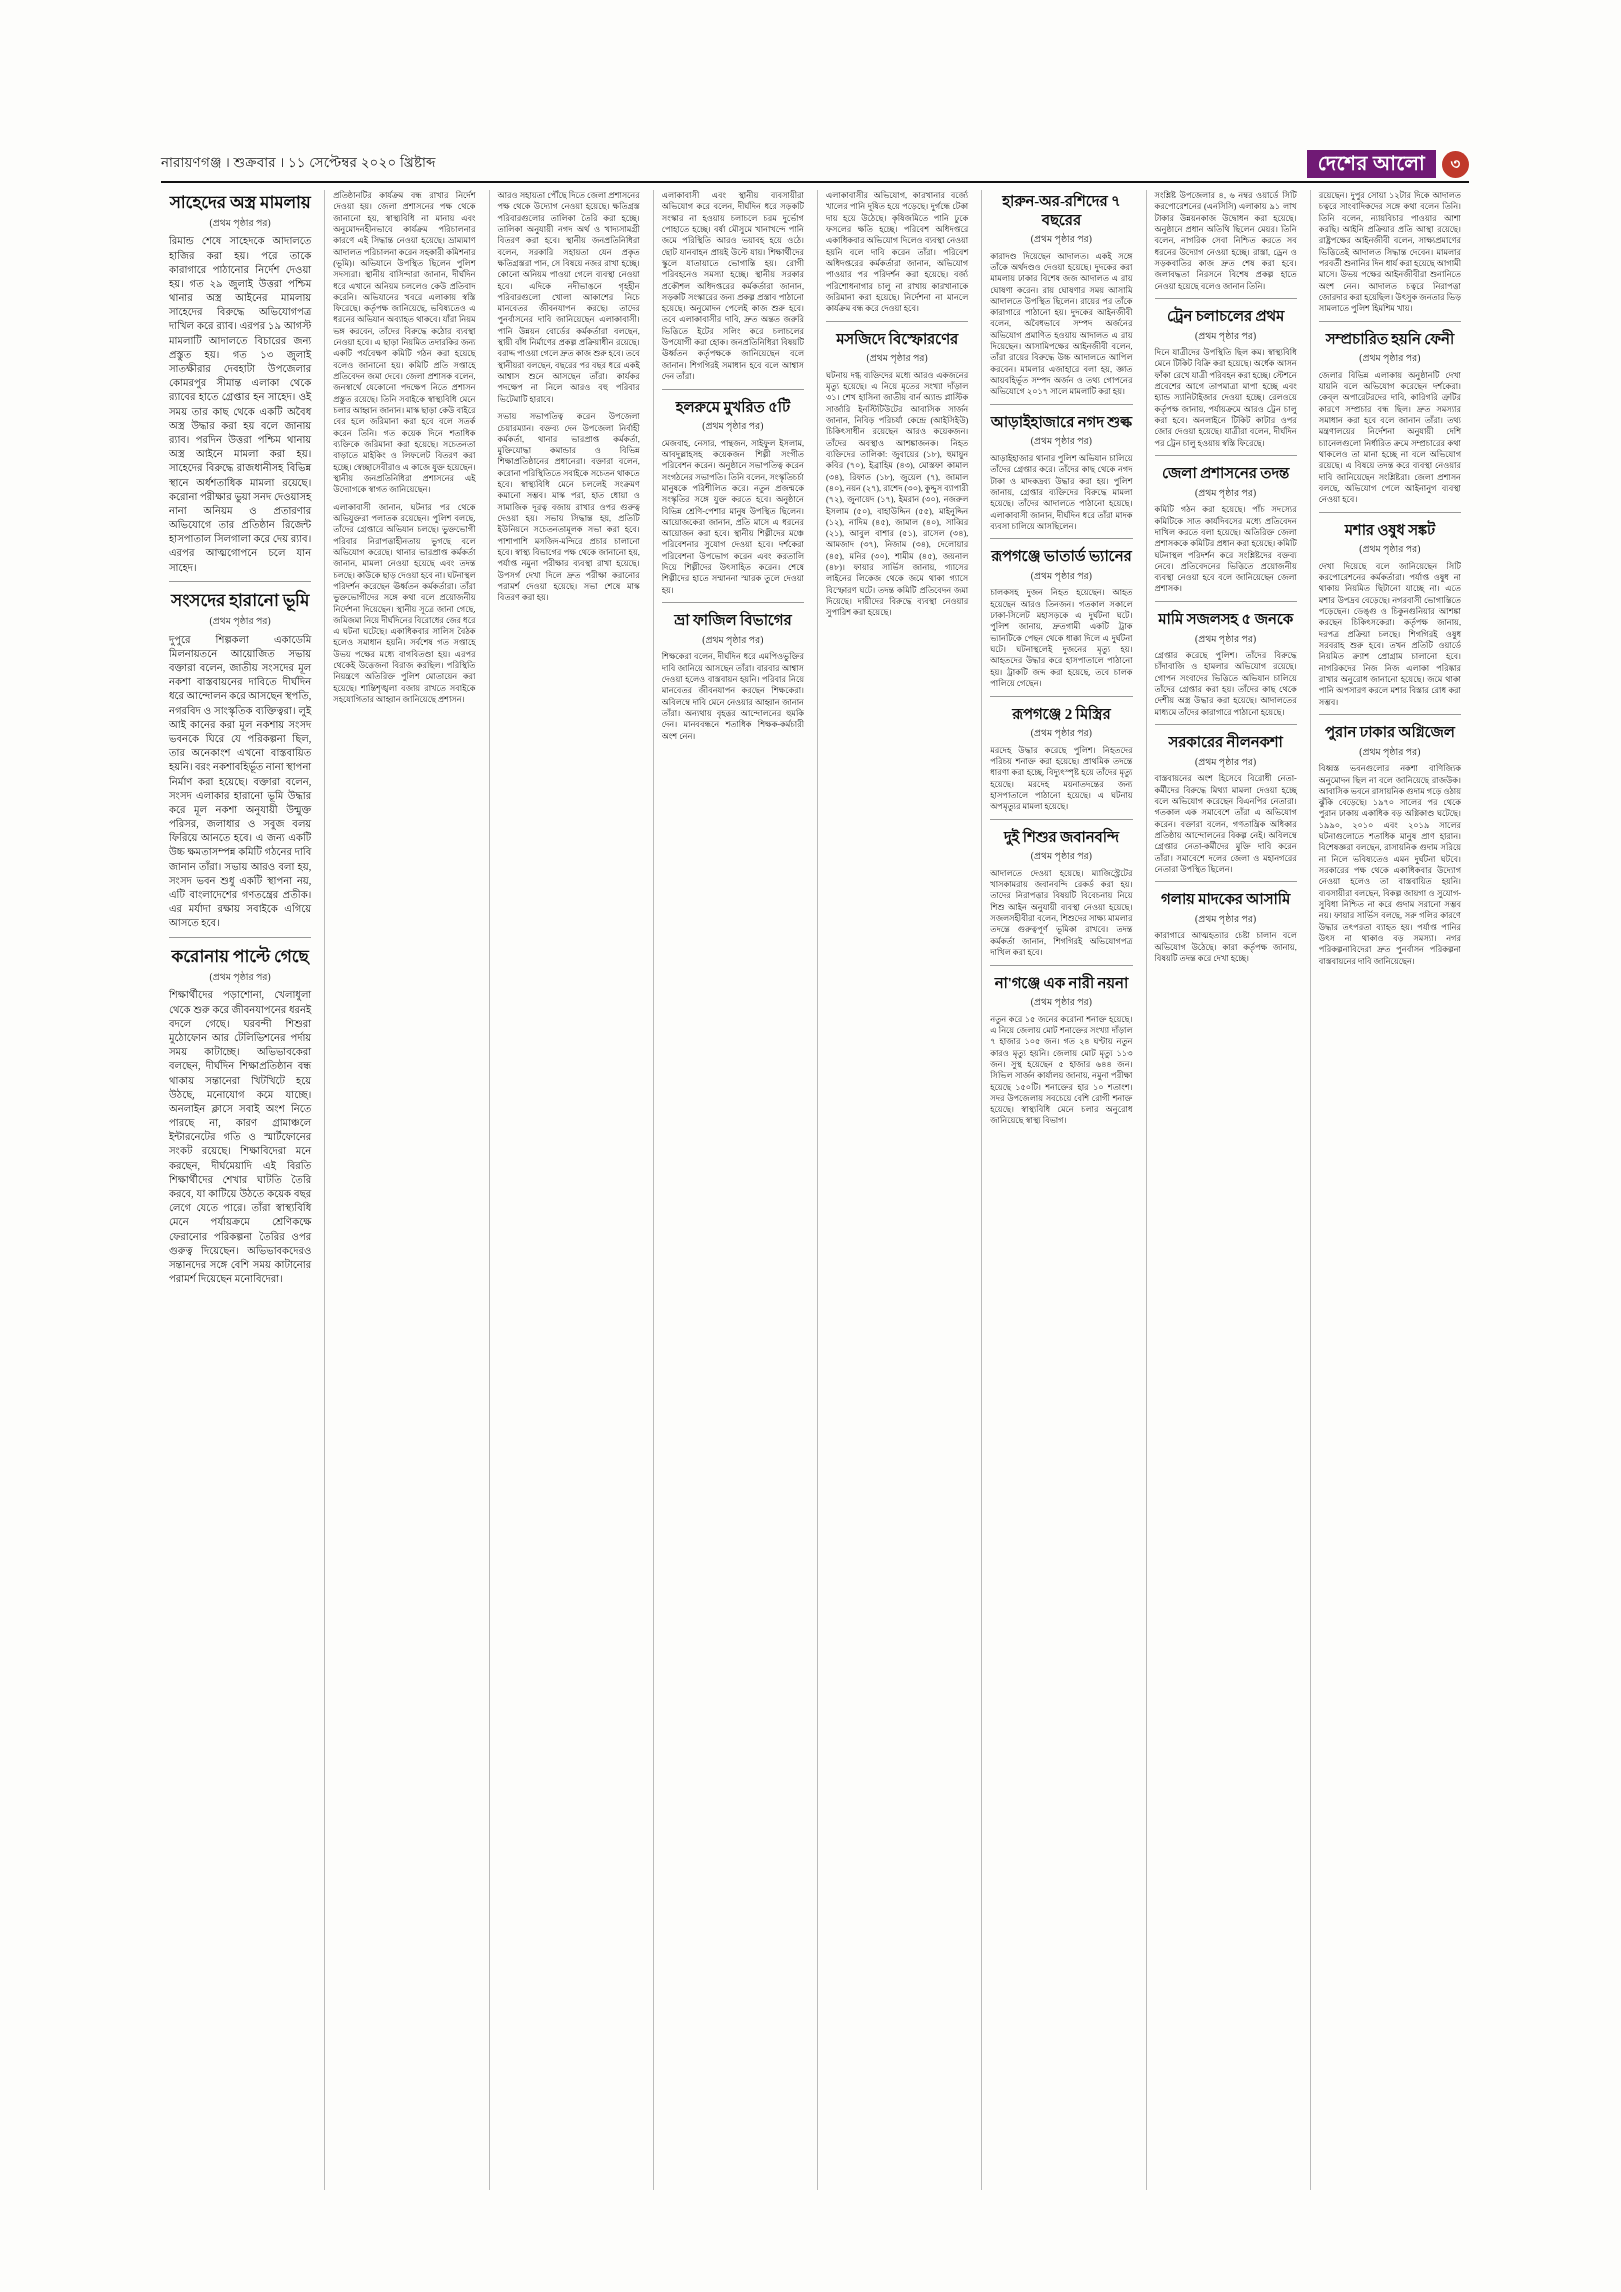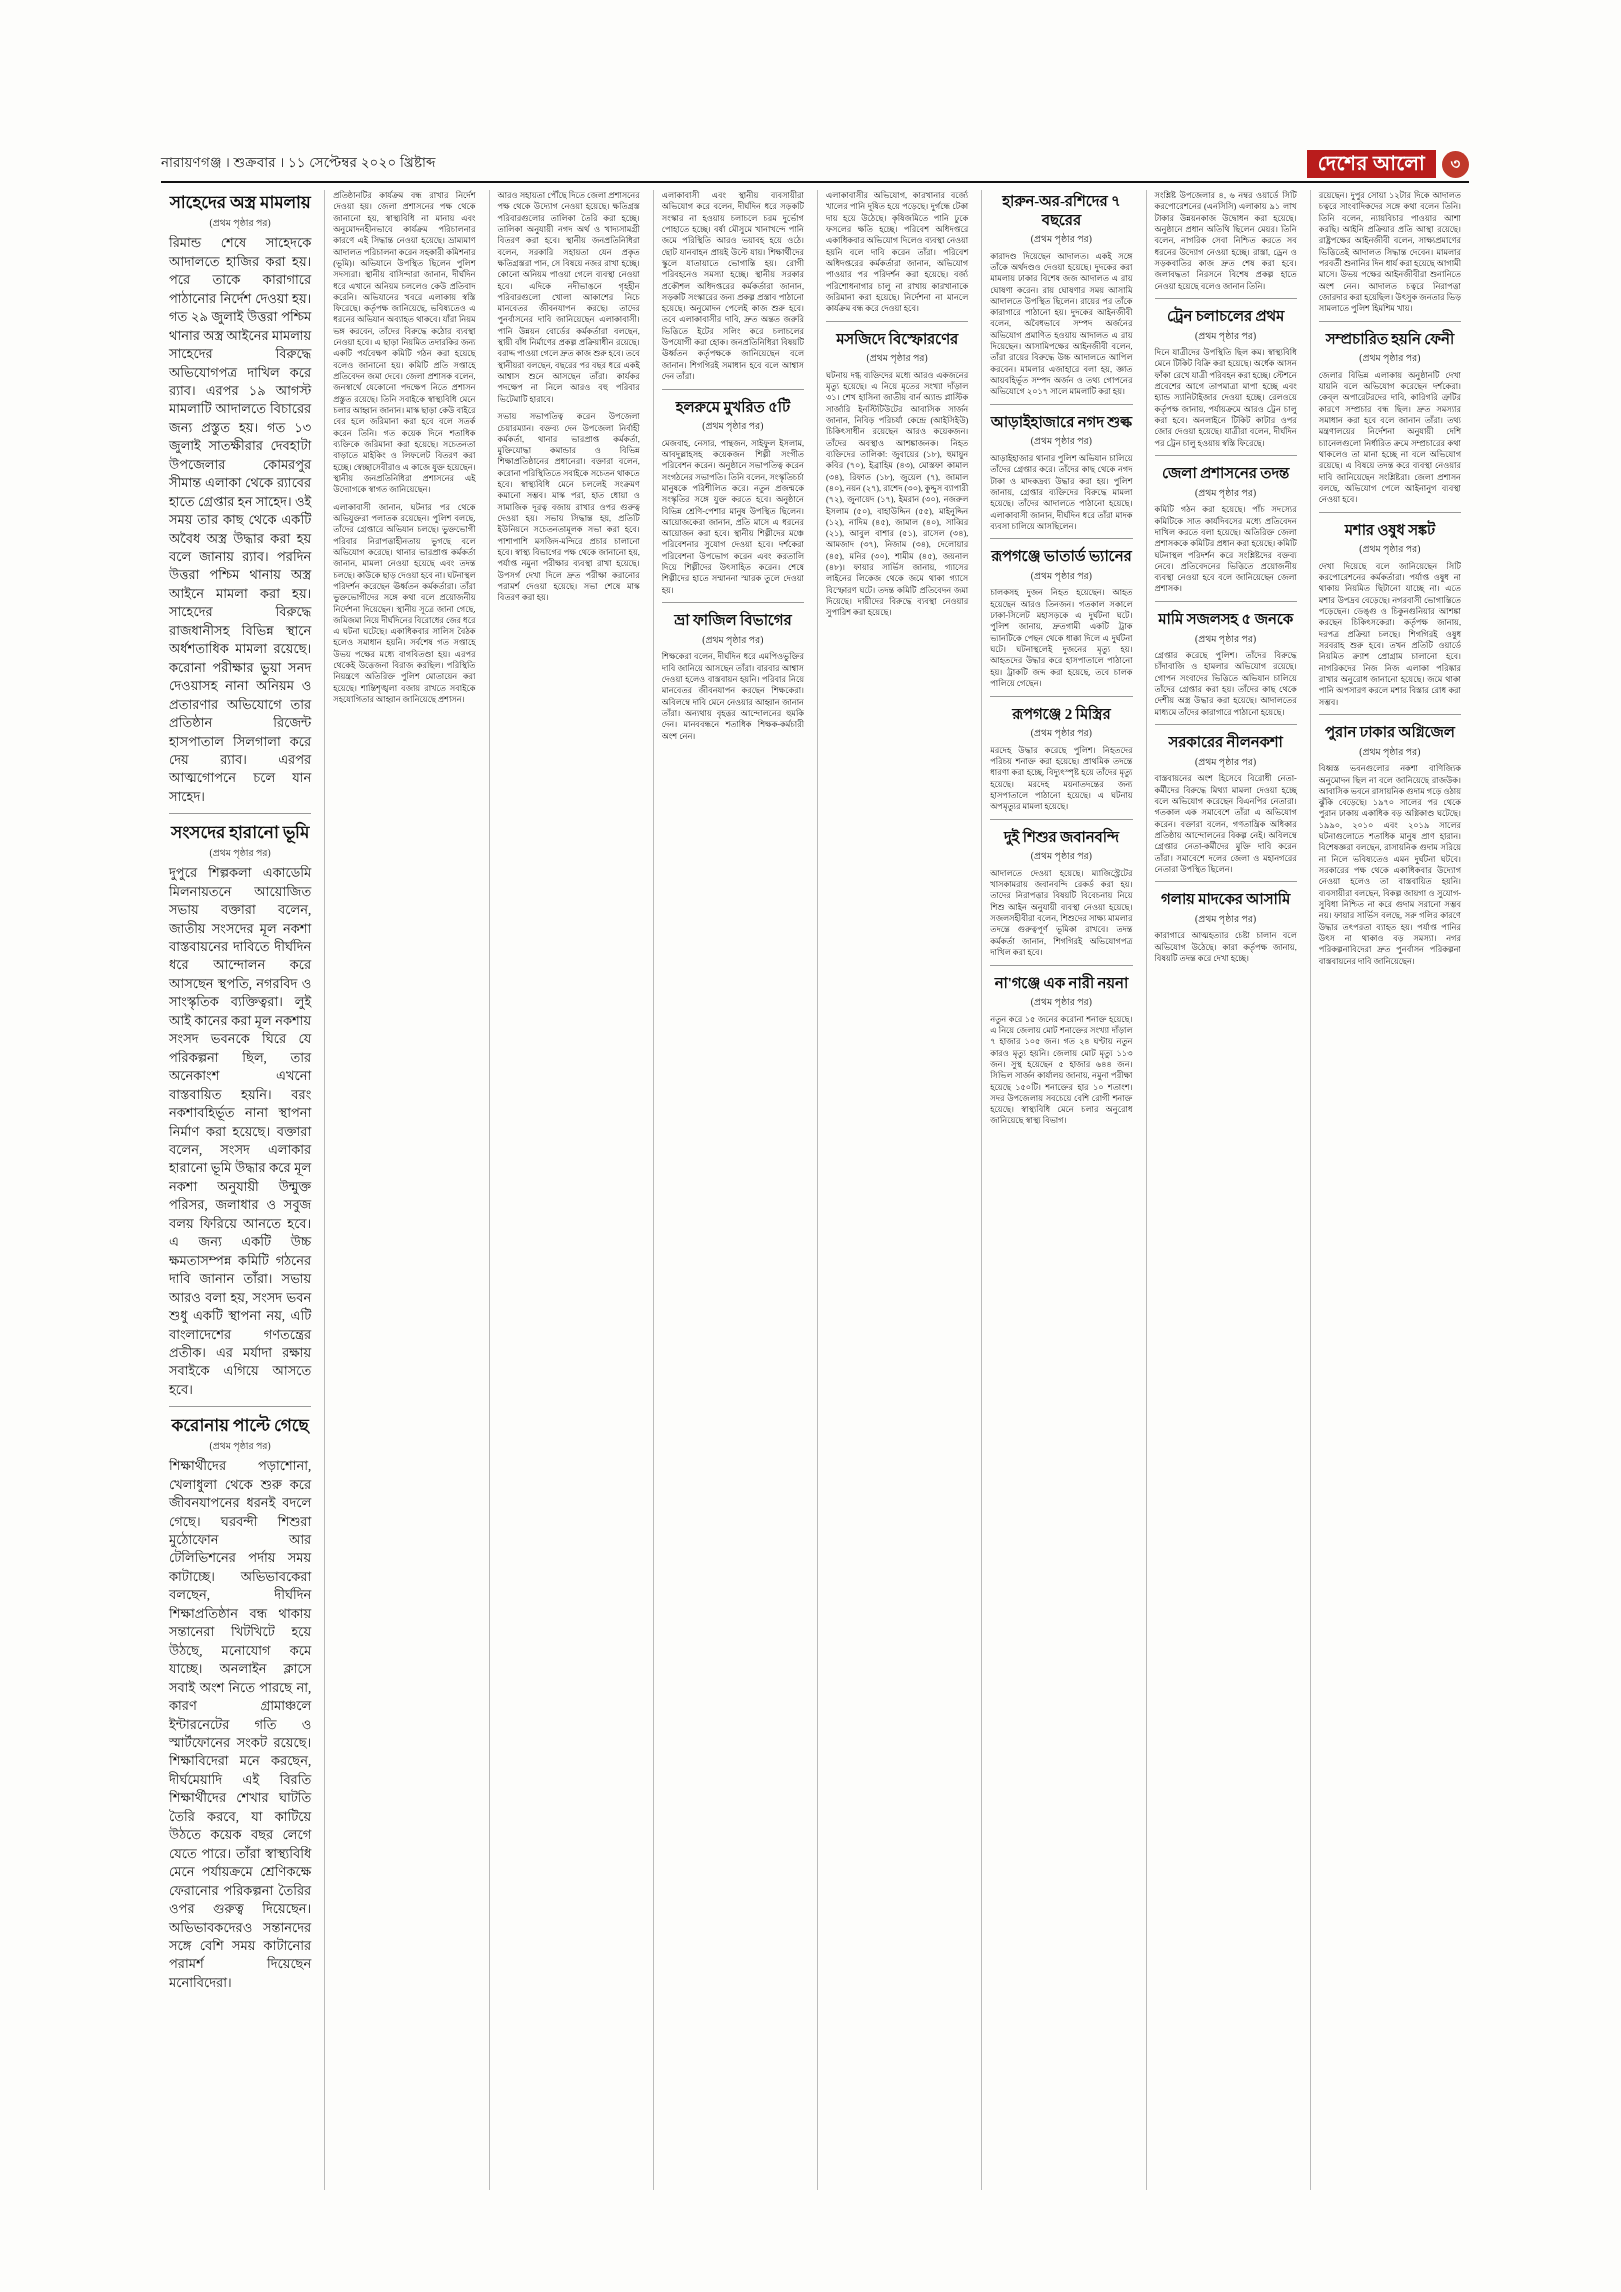--- a/index.html
+++ b/index.html
@@ -41,21 +41,21 @@
     color: #1a1a1a;
     white-space: nowrap;
   }
   .masthead .right {
     display: flex;
     align-items: center;
     gap: 6.3px;
     padding-bottom: 2.7px;
   }
   .logo-box {
-    background: #b91c1c;
+    background: #701a75;
     color: #fff;
     font-size: 19.7px;
     font-weight: bold;
     padding: 1.8px 10.7px 3.6px 10.7px;
     letter-spacing: 0.4px;
     line-height: 1.15;
   }
   .logo-badge {
     width: 27px;
     height: 27px;
@@ -101,21 +101,21 @@
     text-align: center;
     margin: 0 0 3.6px 0;
     color: #222;
   }
   .rule {
     border: none;
     border-top: 0.9px solid #999;
     margin: 6.3px 0 5.4px 0;
   }
   .body {
-    font-size: 13px;
+    font-size: 10px;
     line-height: 1.42;
     text-align: justify;
     text-justify: inter-word;
     hyphens: auto;
     word-break: break-word;
     color: #151515;
     margin: 0 0 6.3px 0;
   }
   .body.dense { font-size: 8.2px; line-height: 1.38; }
   .art { margin-bottom: 3.6px; }

